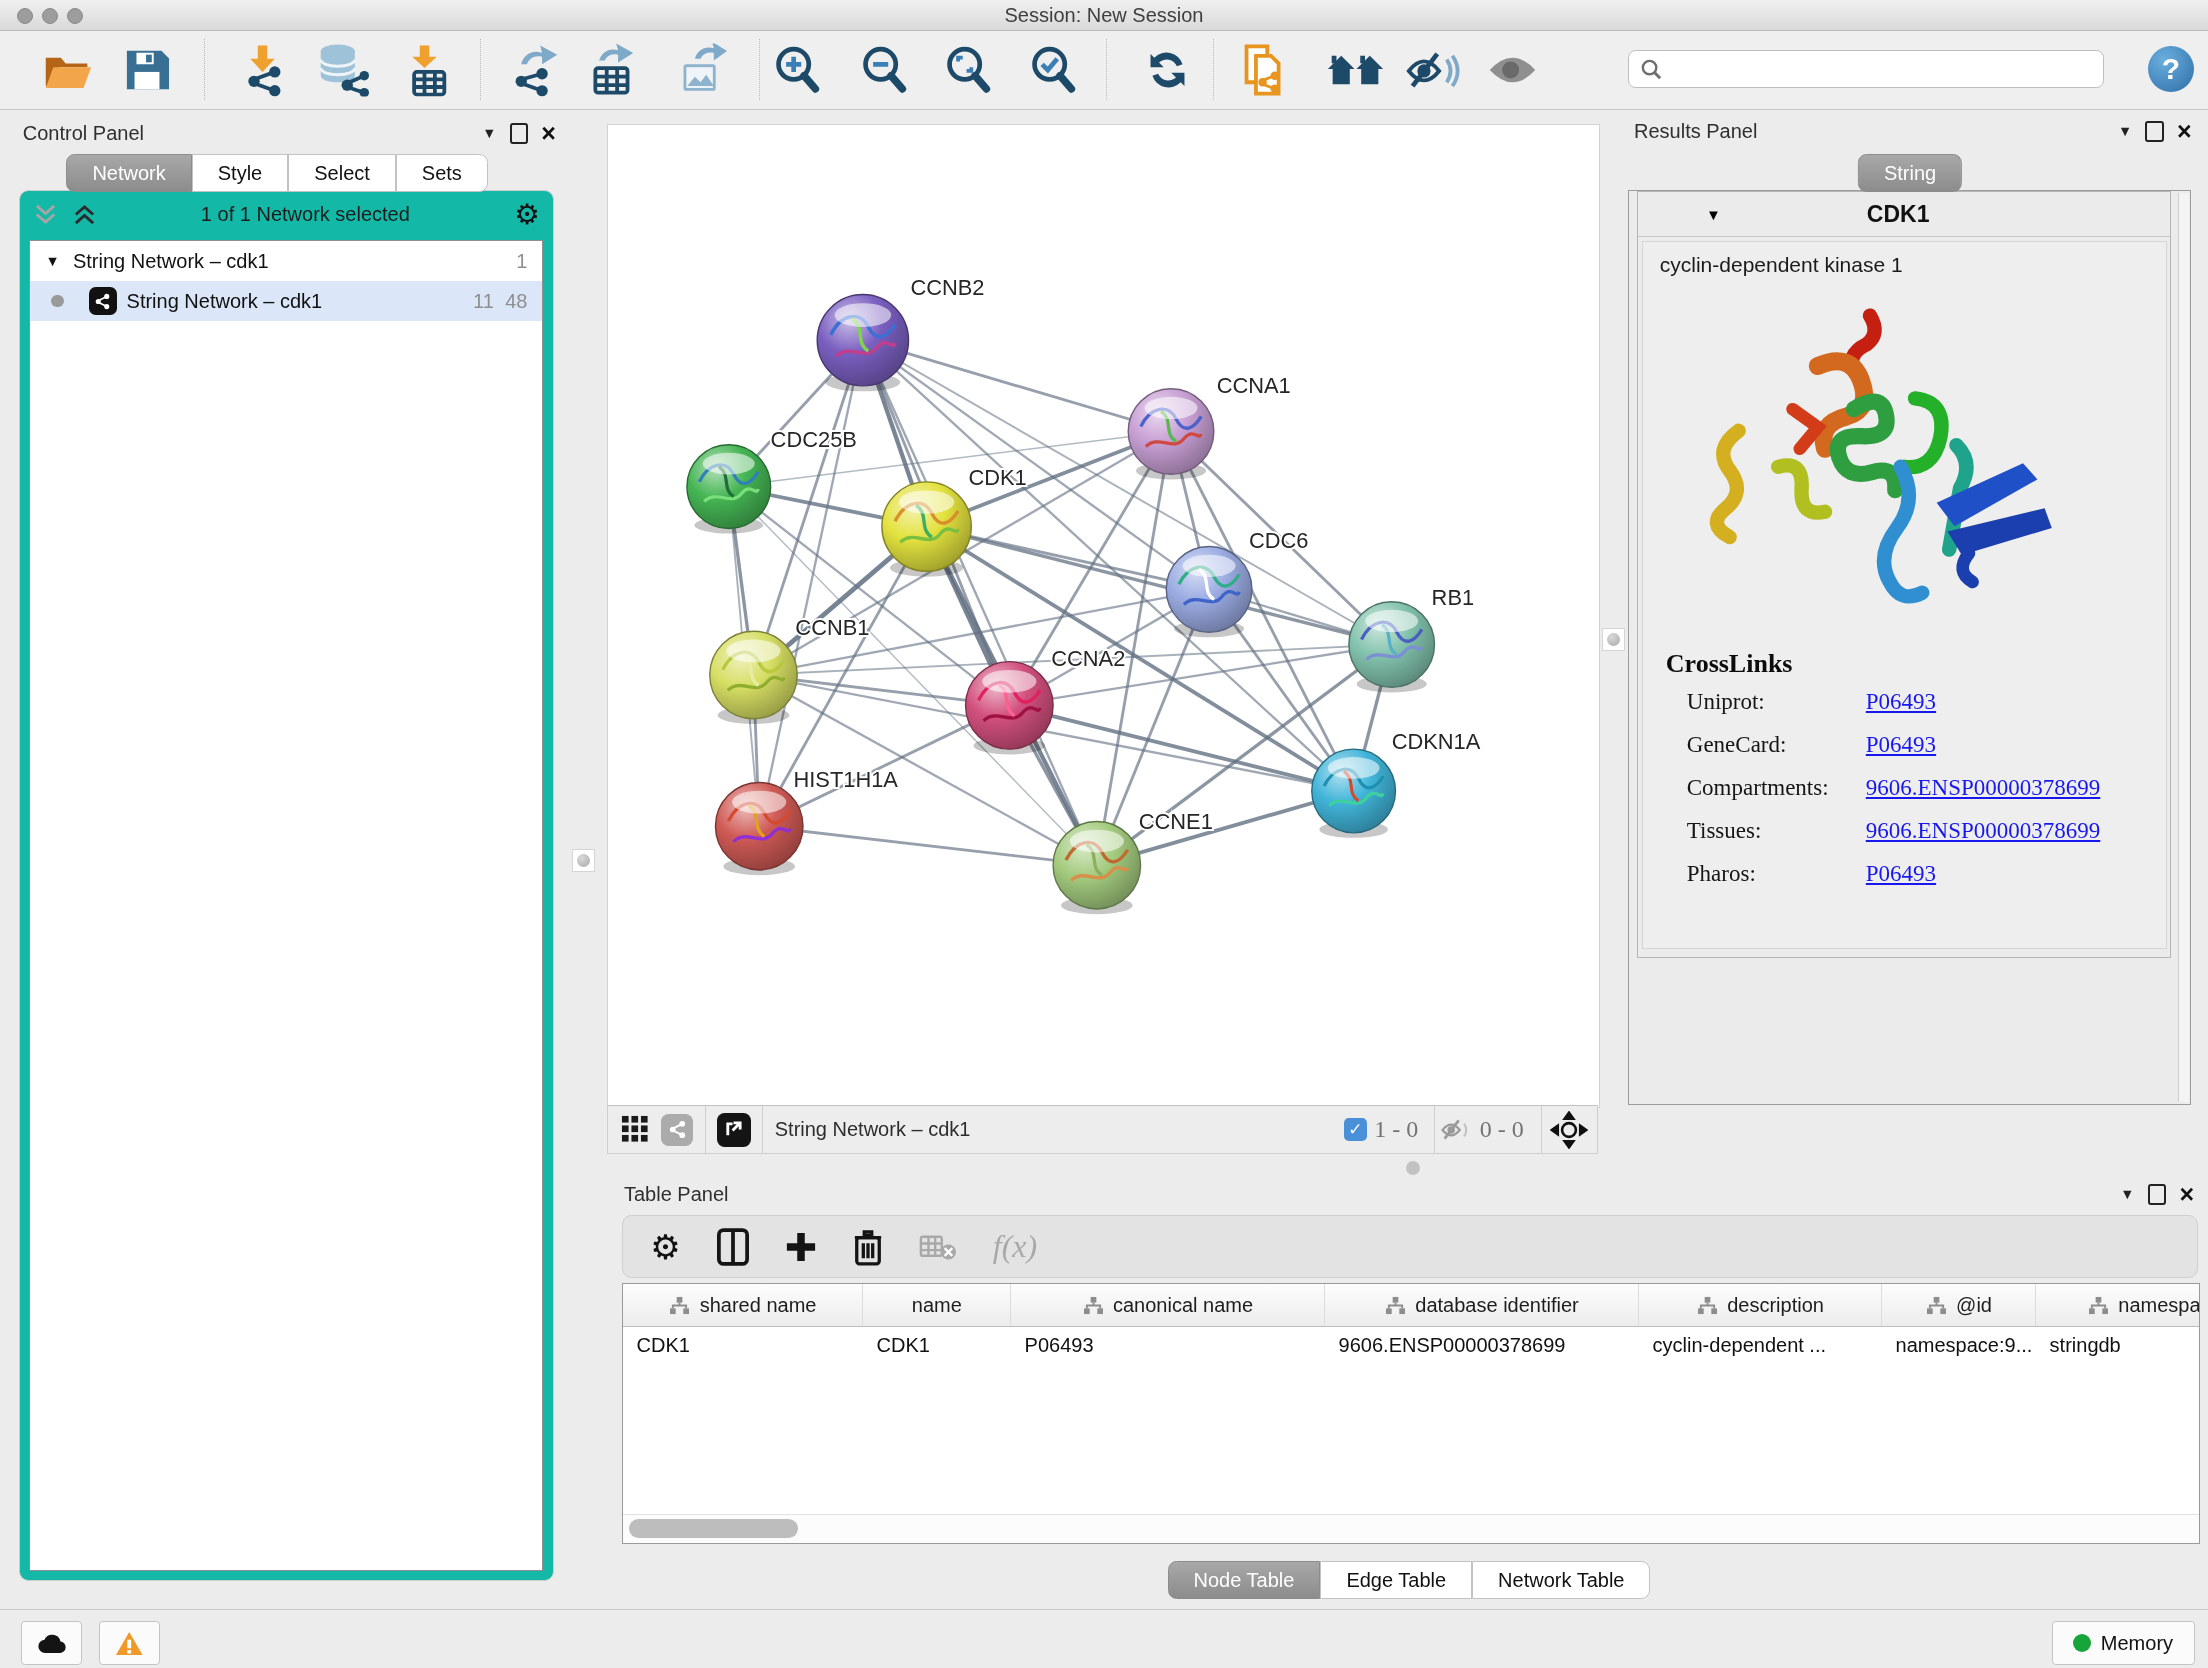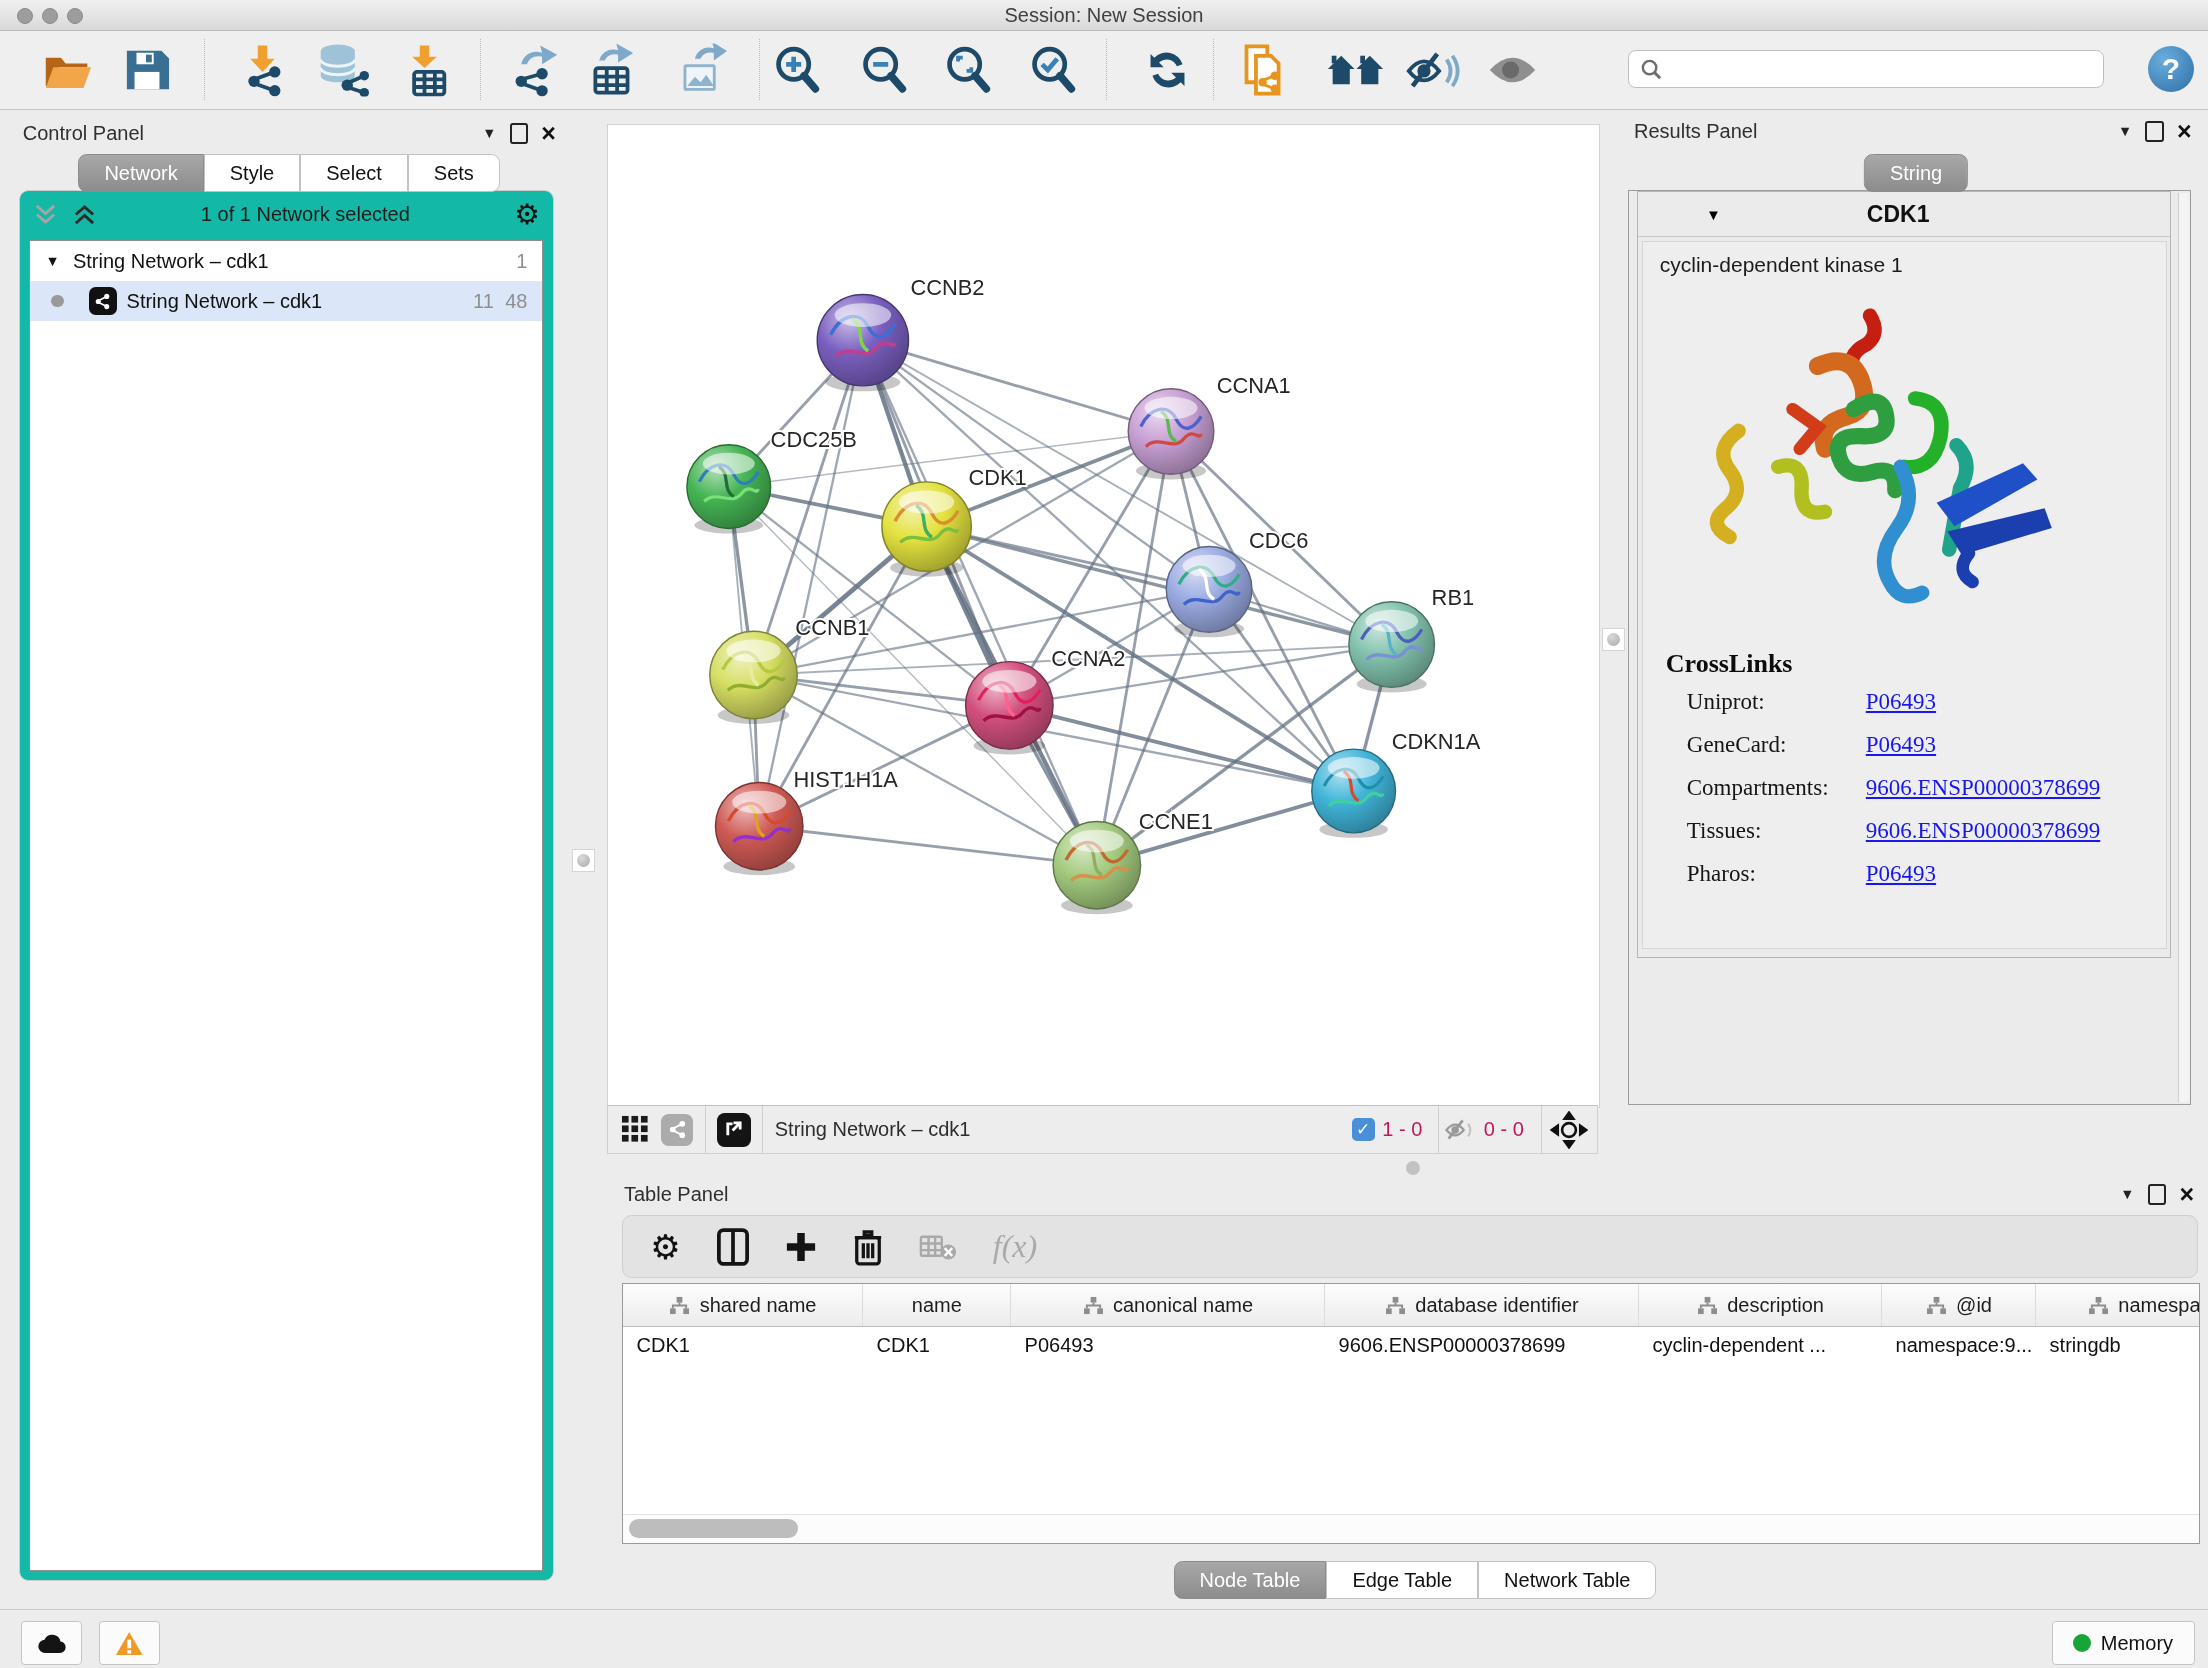--- a/index.html
+++ b/index.html
@@ -15,40 +15,40 @@
   #search-box{position:absolute;left:1628px;top:19px;width:476px;height:38px;background:#fff;border:1px solid #bdbdbd;border-radius:7.6px;display:flex;align-items:center;padding-left:9.5px;box-sizing:border-box;}
   #help-btn{position:absolute;left:2148px;top:15px;width:46px;height:46px;border-radius:50%;background:radial-gradient(circle at 35% 30%,#6aaede,#2e6ea6);color:#fff;font-weight:bold;font-size:30px;text-align:center;line-height:46px;}
   
   .panel-title{font-size:20px;color:#2f2f2f;}
   .ph-icons{display:flex;align-items:center;gap:13.3px;}
   .ph-tri{font-size:14.3px;color:#222;}
   .ph-float{width:14.3px;height:17px;border:2.4px solid #222;border-radius:2.9px;}
   .ph-close{font-size:25px;font-weight:bold;color:#111;line-height:19px;}
   .tabbtn{height:36px;padding:0 25px;background:#fff;border:1px solid #c2c2c2;font-size:20px;color:#111;display:flex;align-items:center;justify-content:center;}
   .tabbtn.sel{background:linear-gradient(#a8a8a8,#8c8c8c);color:#fff;border-color:#8c8c8c;}
-  .tabbtn:first-child{border-radius:8.6px 0 0 8.6px;margin-left:12px;}
+  .tabbtn:first-child{border-radius:8.6px 0 0 8.6px;}
   .tabbtn:last-child{border-radius:0 8.6px 8.6px 0;}
   
   #control-panel{position:absolute;left:11.4px;top:116px;width:554px;height:1470px;}
   #cp-header{display:flex;justify-content:space-between;align-items:center;padding:5.7px 9.5px 1.9px 11.4px;}
   #cp-tabs{display:flex;margin:7.6px 0 0 55px;position:relative;z-index:2;}
   #cp-body{position:absolute;left:7.6px;top:74px;width:533px;height:1389px;background:#14b8a6;border:1px solid #cdcdcd;border-radius:9.5px;}
   #cp-subhead{display:flex;align-items:center;height:46px;padding:0 13.3px;}
   #cp-selstatus{flex:1;text-align:center;font-size:20px;color:#1c1c1c;}
   .gear{font-family:"DejaVu Sans",sans-serif;font-size:28.5px;color:#111;}
   #cp-tree{position:absolute;left:9.5px;top:49px;right:9.5px;bottom:9.5px;background:#fff;border:1.4px solid #8f8f8f;}
   .tree-row{display:flex;align-items:center;height:40px;font-size:20px;color:#111;}
   .tree-row .cnt{color:#8f8f8f;margin-left:11.4px;}
   .net-ic{width:28.5px;height:28.5px;background:#111;border-radius:6.7px;display:flex;align-items:center;justify-content:center;margin:0 9.5px 0 0;}
   
   #network-view{position:absolute;left:607px;top:124px;width:991px;height:982px;background:#fff;border:1px solid #d2d2d2;}
   #net-footer{position:absolute;left:607px;top:1105px;width:991px;height:49px;background:#ededed;border:1px solid #cfcfcf;border-top:1px solid #c2c2c2;display:flex;align-items:center;box-sizing:border-box;}
   .nf-sep{width:1px;height:100%;background:#cfcfcf;margin:0 11.4px;}
   .nf-label{font-size:20px;color:#2d2d2d;}
-  .nf-count{font-size:20px;color:#be185d;margin:0 9.5px 0 7.6px;}
+  .nf-count{font-size:24px;color:#737373;margin:0 9.5px 0 7.6px;font-family:Liberation Serif, serif;}
   .cb-blue{width:23px;height:23px;background:#4a90d9;border-radius:4.8px;color:#fff;font-size:17px;text-align:center;line-height:23px;}
   .node-label{font-size:23px;fill:#262626;paint-order:stroke;stroke:#ffffff;stroke-width:4px;font-family:"Liberation Sans","DejaVu Sans",sans-serif;}
   
   .split-h{position:absolute;width:21px;height:21px;background:#fff;border:1px solid #d5d5d5;display:flex;align-items:center;justify-content:center;}
   .split-h i{width:13.3px;height:13.3px;border-radius:50%;background:radial-gradient(circle at 35% 30%,#d9d9d9,#a9a9a9);display:block;}
   
   #results-panel{position:absolute;left:1617px;top:116px;width:586px;height:997px;}
   #rp-header{display:flex;justify-content:space-between;align-items:center;padding:3.8px 11.4px 1.9px 17px;}
   #rp-tab{position:absolute;left:50%;top:38px;transform:translateX(-50%);z-index:2;}
   #rp-tab .tabbtn{border-radius:8.6px;}

